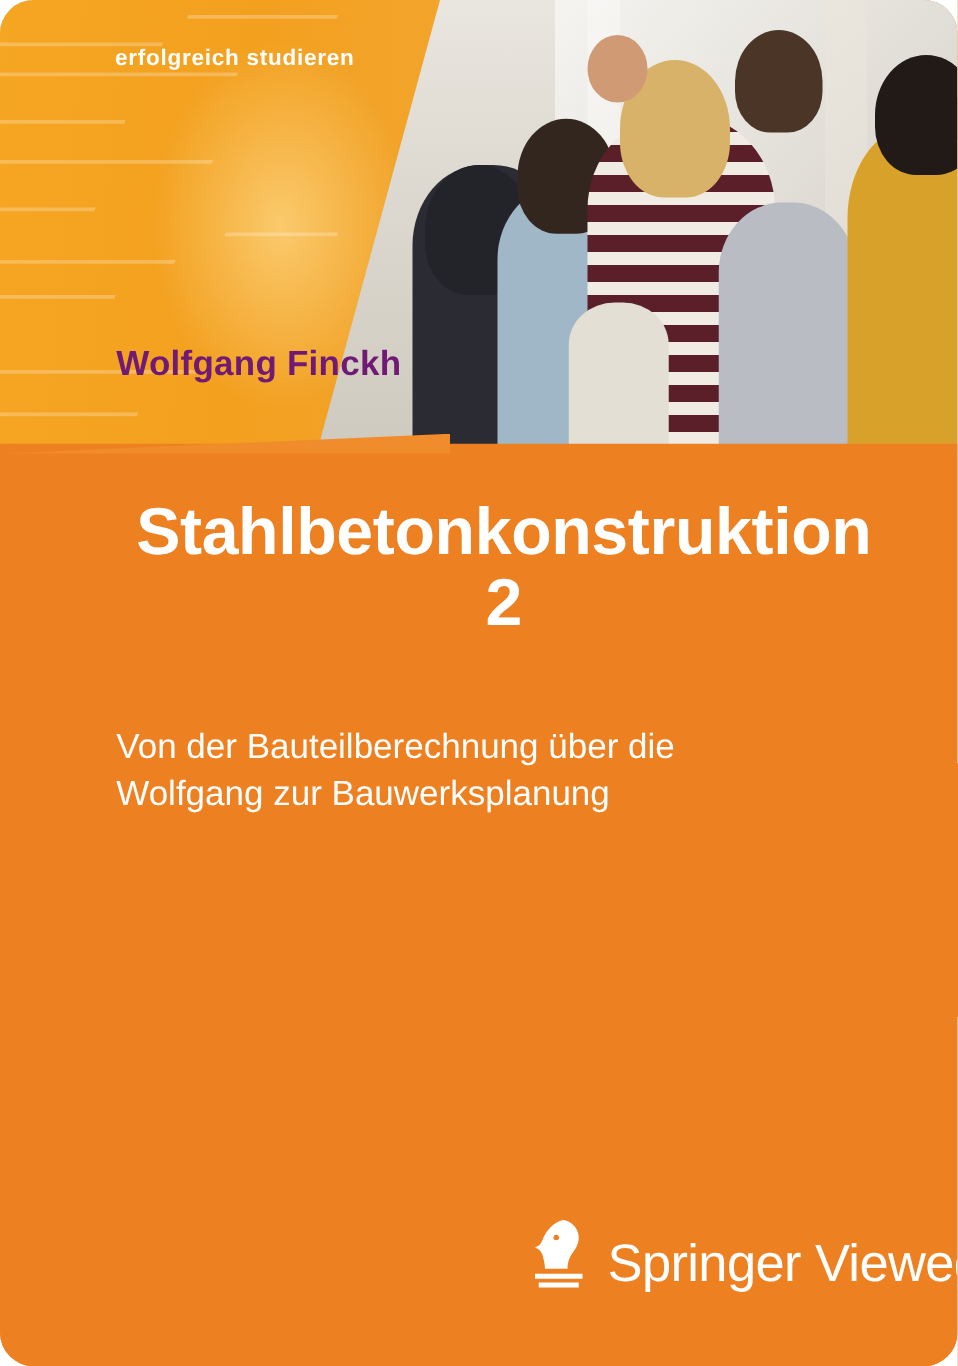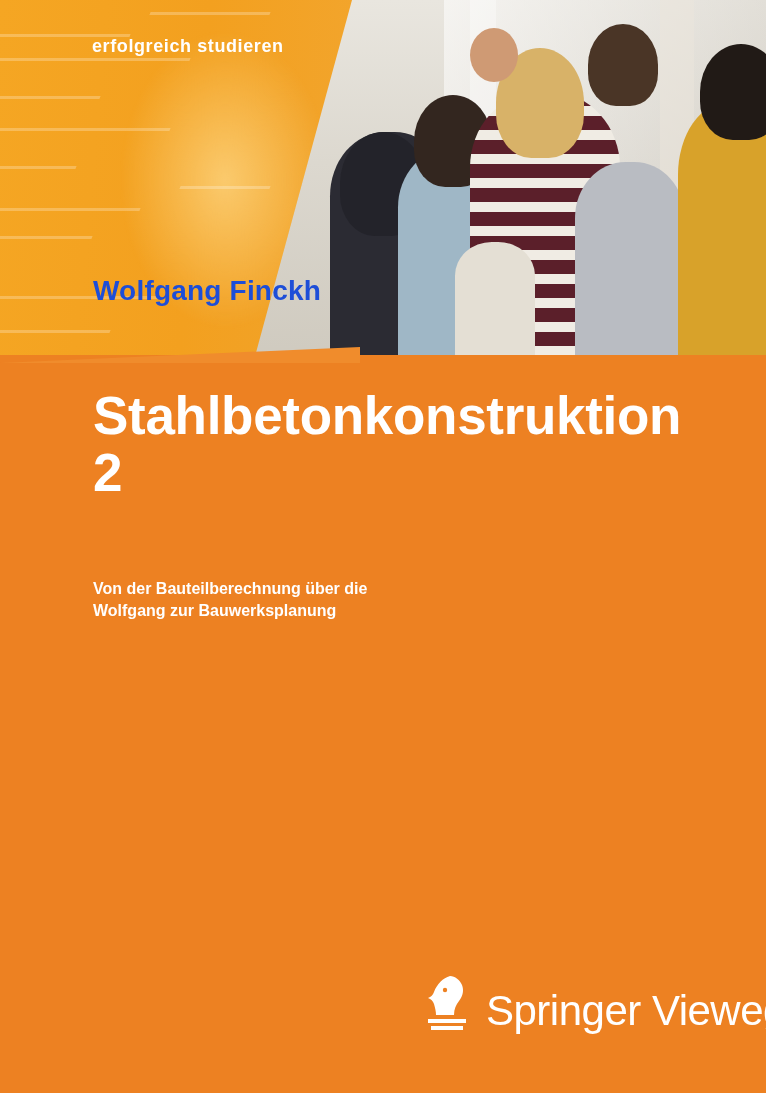--- a/index.html
+++ b/index.html
@@ -9,20 +9,21 @@
   }
   body {
     font-family: "Liberation Sans", sans-serif;
   }
   .cover {
     position: relative;
     width: 766px;
     height: 1093px;
     overflow: hidden;
     background: #ed8122;
+    border-radius: 27px;
   }
 
   
   .photo-band {
     position: absolute;
     left: 0;
     top: 0;
     width: 766px;
     height: 362px;
     overflow: hidden;
@@ -110,21 +111,21 @@
     letter-spacing: .6px;
     font-weight: 600;
     white-space: nowrap;
   }
 
   
   .author {
     position: absolute;
     left: 93px;
     top: 275px;
-    color: #1d4ed8;
+    color: #701a75;
     font-size: 28px;
     font-weight: 700;
     letter-spacing: .2px;
     white-space: nowrap;
   }
 
   
   .body-panel {
     position: absolute;
     left: 0;
@@ -141,39 +142,40 @@
     top: -8px;
     width: 360px;
     height: 16px;
     background: #f08c2c;
     clip-path: polygon(0 100%, 100% 0, 100% 100%, 0 100%);
   }
 
   .title {
     position: absolute;
     left: 93px;
-    top: 388px;
+    top: 398px;
     width: 620px;
     color: #ffffff;
     font-size: 53px;
     line-height: 1.07;
     font-weight: 700;
     letter-spacing: -0.3px;
+    text-align: center;
   }
   .title .line2 { display: block; }
 
   .subtitle {
     position: absolute;
     left: 93px;
     top: 578px;
     width: 600px;
     color: #ffffff;
-    font-size: 16px;
+    font-size: 28px;
     line-height: 1.36;
-    font-weight: 700;
+    font-weight: 400;
   }
 
   
   .logo {
     position: absolute;
     left: 420px;
     top: 972px;
     display: flex;
     align-items: flex-end;
     gap: 10px;

